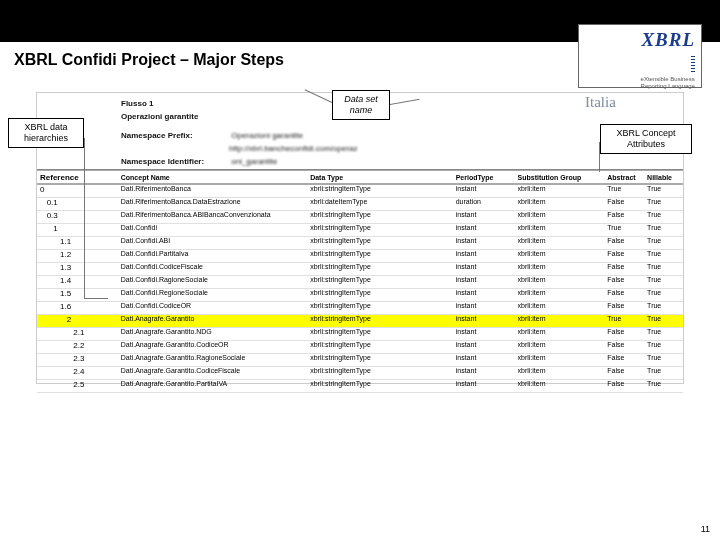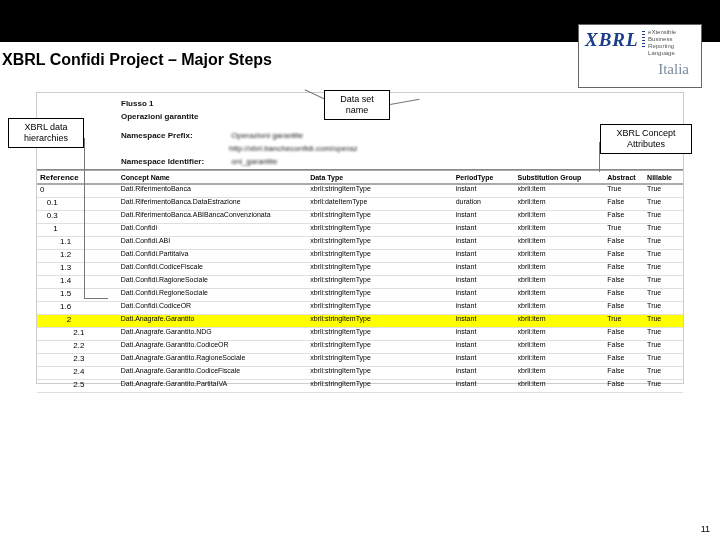--- a/index.html
+++ b/index.html
@@ -1,27 +1,27 @@
 <!DOCTYPE html>
 <html><head>
 <meta charset="utf-8">
 <style>
   * { margin:0; padding:0; box-sizing:border-box; font-family:Arial,Helvetica,sans-serif; }
   body { width:720px; height:540px; background:#fff; position:relative; overflow:hidden; }
 
   .topbar { width:100%; height:78px; background:#000; position:relative; }
-  .title-strip { position:absolute; left:0; bottom:0; width:100%; height:36px; background:#fff; display:flex; align-items:center; padding-left:2px;text-align:center; }
+  .title-strip { position:absolute; left:0; bottom:0; width:100%; height:36px; background:#fff; display:flex; align-items:center; padding-left:14px;text-align:center; }
   .title-strip h1 { font-size:16px; font-weight:bold; color:#000; }
 
   .logo-box { position:absolute; right:18px; top:24px; width:124px; height:64px; background:#fff; border:1px solid #666; z-index:3; padding:4px 6px; }
   .logo-box .xbrl { font-family:"Times New Roman",serif; font-size:19px; font-weight:bold; font-style:italic; letter-spacing:1px; color:#1b3b8b; }
   .logo-box .tag { font-size:6px; color:#555; line-height:7px; }
-  .logo-box .row { display:flex; gap:3px; align-items:flex-start; }
+  .logo-box .row { display:flex; gap:3px; align-items:flex-end;flex-direction:column; }
   .logo-box .stripes { width:4px; height:17px; background: repeating-linear-gradient(#1b3b8b 0 1px, transparent 1px 3px); margin-top:2px; }
-  .logo-box .italia { font-family:"Times New Roman",serif; font-size:15px; color:#7a8aa0; margin-top:4px; text-align:right; padding-right:6px; }
+  .logo-box .italia { font-family:"Times New Roman",serif; font-size:15px; color:#7a8aa0; margin-top:4px; text-align:left; padding-right:6px; }
 
   .diagram { position:absolute; left:36px; top:92px; width:648px; height:400px; }
   .spreadsheet { position:relative; width:100%; height:292px; background:#fff; border:1px solid #ccc; }
 
   .meta { position:absolute; left:84px; top:4px; font-size:8px; line-height:13px; }
   .meta .lbl { display:inline-block; width:108px; font-weight:bold; color:#111; filter:blur(0.4px); }
   .meta .val { display:inline-block; color:#222; filter:blur(0.9px); }
 
   .sheet-table { position:absolute; top:76px; left:0; right:0; border-top:1px solid #888; }
   .th-row, .tr { display:flex; height:13px; font-size:7px; border-bottom:1px solid #e0e0e0; }
@@ -31,21 +31,21 @@
   .c2 { width:146px; }
   .c3 { width:62px; }
   .c4 { width:90px; }
   .c5 { width:40px; }
   .c6 { width:36px; }
   .tr .cell { filter:blur(0.7px); white-space:nowrap; overflow:hidden; }
   .tr.hl { background:#ffff00; }
   .c0 { filter:none !important; font-size:8px;}
 
   .callout { position:absolute; background:#fff; border:1px solid #000; font-size:9px; text-align:center; padding:3px 6px; z-index:5; line-height:11px;}
-  .callout.dataset { left:288px; top:-2px; width:66px; }
+  .callout.dataset { left:296px; top:-2px; width:58px;font-style:italic; }
   .callout.hier    { left:-28px; top:26px; width:76px; }
   .callout.attrs   { right:-8px; top:32px; width:92px; }
 
   .connector { position:absolute; background:#777; z-index:4; }
   .conn-dataset-l { left:266px; top:10px; width:30px; height:1px; transform:rotate(25deg); transform-origin:right; }
   .conn-dataset-r { left:354px; top:12px; width:30px; height:1px; transform:rotate(-10deg); transform-origin:left; }
   .conn-hier-1 { left:48px; top:46px; width:1px; height:160px; }
   .conn-hier-2 { left:48px; top:206px; width:24px; height:1px; }
   .conn-attr { right:84px; top:50px; width:1px; height:30px; }
 

